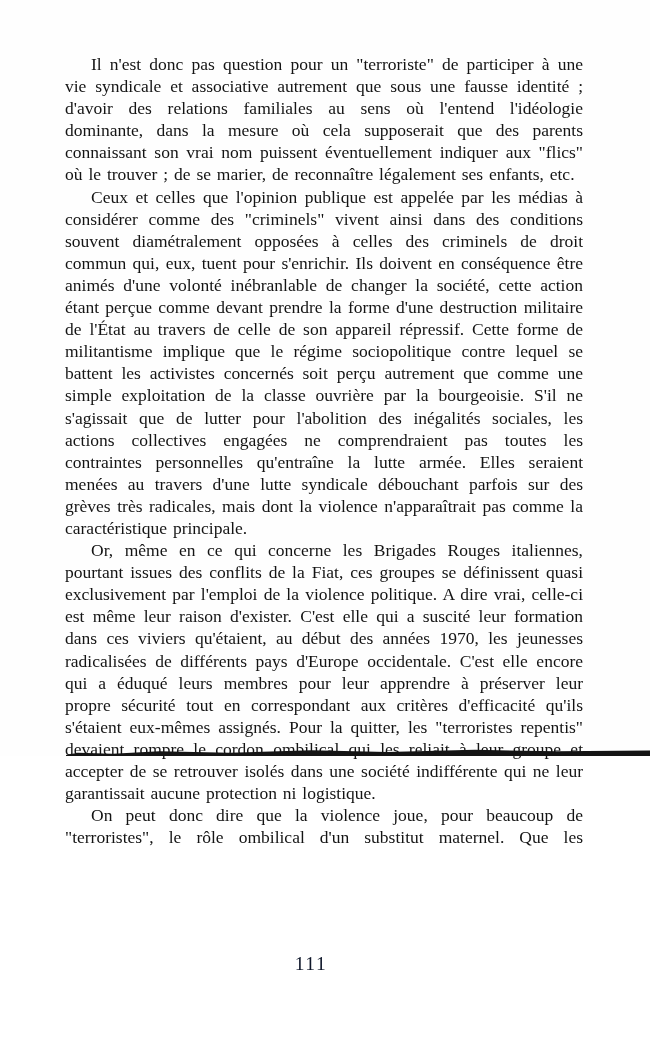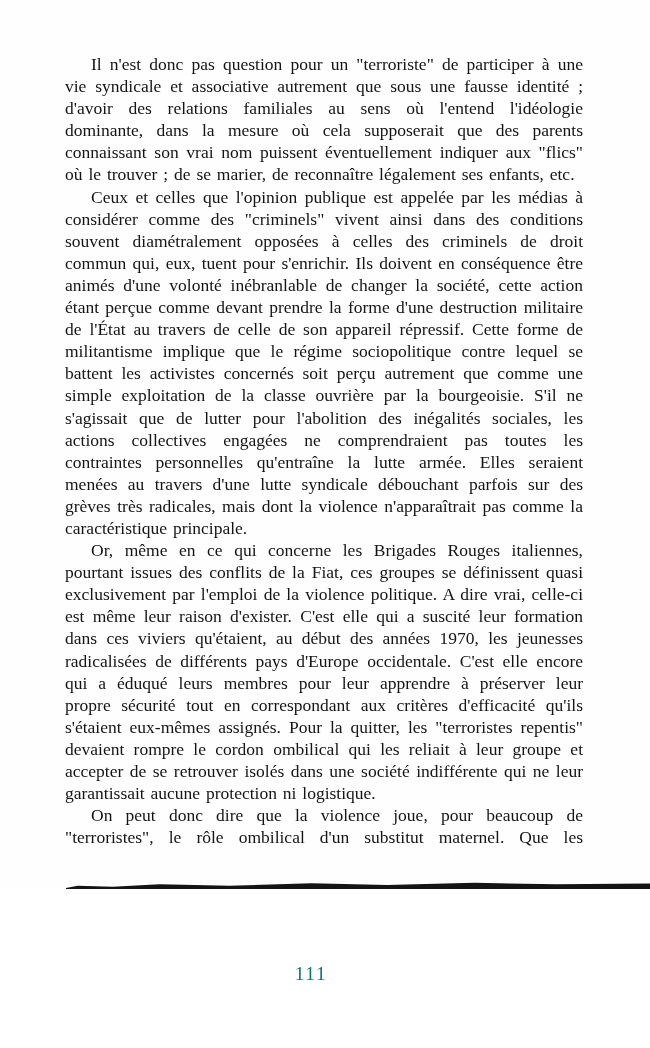--- a/index.html
+++ b/index.html
@@ -8,21 +8,21 @@
   }
   body {
     width: 650px;
     height: 1048px;
     background: #ffffff;
     overflow: hidden;
   }
   .scan-page {
     position: relative;
     width: 650px;
-    height: 889px;
+    height: 756px;
     background: #fefefe;
   }
   .text-block {
     position: absolute;
     left: 65px;
     top: 53px;
     width: 518px;
     font-family: "Liberation Serif", "DejaVu Serif", serif;
     font-size: 17.5px;
     line-height: 22.1px;
@@ -41,22 +41,21 @@
   }
   .page-number {
     position: absolute;
     top: 953px;
     left: 261px;
     width: 100px;
     text-align: center;
     font-family: "Liberation Serif", "DejaVu Serif", serif;
     font-size: 19.5px;
     letter-spacing: 1.5px;
-    color: #0f766e;
-    margin-top: 10px;
+    color: #0f172a;
   }
   .scan-artifact {
     position: absolute;
     bottom: 0;
     left: 66px;
     right: 0;
     height: 8px;
     background: #141414;
     clip-path: polygon(0 88%, 2% 60%, 8% 72%, 16% 40%, 28% 60%, 42% 28%,
                        55% 50%, 70% 22%, 84% 42%, 100% 30%, 100% 100%, 0 100%);

